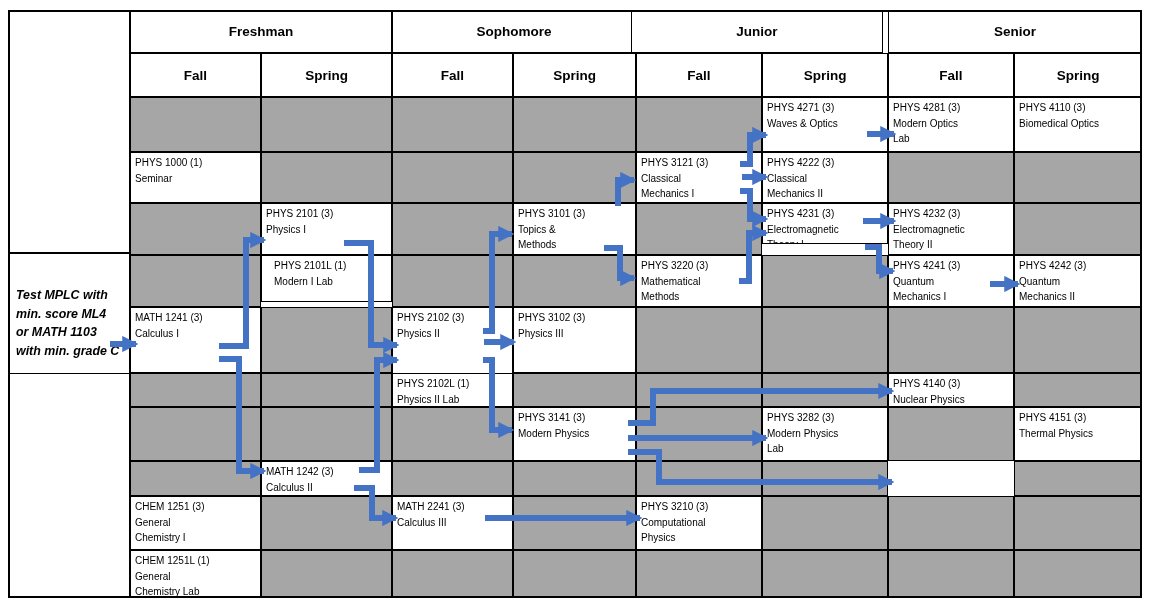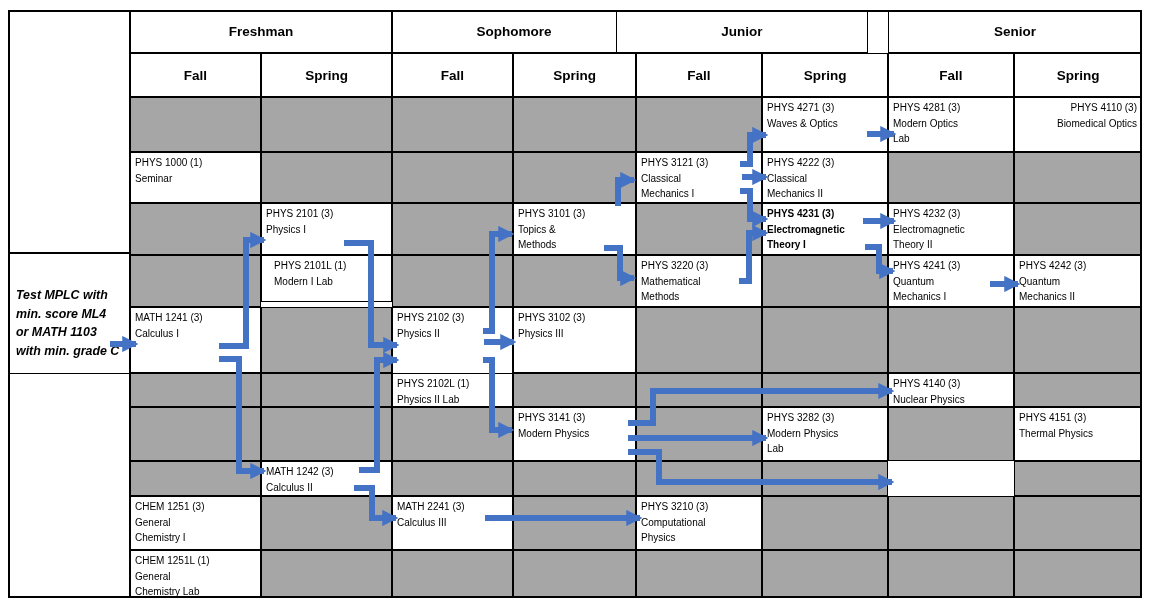--- a/index.html
+++ b/index.html
@@ -47,21 +47,21 @@
     </div>
     <div class="cell white hdr" style="left: 392px; top: 10px; width: 244px; height: 43px;">
       <span>Sophomore</span>
     </div>
     <div class="cell white hdr" style="left: 392px; top: 53px; width: 121px; height: 44px;">
       <span>Fall</span>
     </div>
     <div class="cell white hdr" style="left: 513px; top: 53px; width: 123px; height: 44px;">
       <span>Spring</span>
     </div>
-    <div class="cell white hdr" style="left: 616px; top: 10px; width: 252px; height: 43px;">
+    <div class="cell white hdr" style="left: 631px; top: 10px; width: 252px; height: 43px;">
       <span>Junior</span>
     </div>
     <div class="cell white hdr" style="left: 636px; top: 53px; width: 126px; height: 44px;">
       <span>Fall</span>
     </div>
     <div class="cell white hdr" style="left: 762px; top: 53px; width: 126px; height: 44px;">
       <span>Spring</span>
     </div>
     <div class="cell white hdr" style="left: 888px; top: 10px; width: 254px; height: 43px;">
       <span>Senior</span>
@@ -79,21 +79,21 @@
     <div class="cell gray" style="left: 636px; top: 97px; width: 126px; height: 55px;"></div>
     <div class="cell white course" style="left: 762px; top: 97px; width: 126px; height: 55px;">
       <div class="code">PHYS 4271 (3)</div>
       <div class="title">Waves &amp; Optics</div>
     </div>
     <div class="cell white course" style="left: 888px; top: 97px; width: 126px; height: 55px;">
       <div class="code">PHYS 4281 (3)</div>
       <div class="title">Modern Optics
 Lab</div>
     </div>
-    <div class="cell white course" style="left: 1014px; top: 97px; width: 128px; height: 55px; text-align: right;">
+    <div class="cell white course" style="left: 1014px; top: 97px; width: 128px; height: 55px;">
       <div class="code">PHYS 4110 (3)</div>
       <div class="title">Biomedical Optics</div>
     </div>
     <div class="cell white course" style="left: 130px; top: 152px; width: 131px; height: 51px;">
       <div class="code">PHYS 1000 (1)</div>
       <div class="title">Seminar</div>
     </div>
     <div class="cell gray" style="left: 261px; top: 152px; width: 131px; height: 51px;"></div>
     <div class="cell gray" style="left: 392px; top: 152px; width: 121px; height: 51px;"></div>
     <div class="cell gray" style="left: 513px; top: 152px; width: 123px; height: 51px;"></div>
@@ -114,21 +114,21 @@
       <div class="code">PHYS 2101 (3)</div>
       <div class="title">Physics I</div>
     </div>
     <div class="cell gray" style="left: 392px; top: 203px; width: 121px; height: 52px;"></div>
     <div class="cell white course" style="left: 513px; top: 203px; width: 123px; height: 52px;">
       <div class="code">PHYS 3101 (3)</div>
       <div class="title">Topics &amp;
 Methods</div>
     </div>
     <div class="cell gray" style="left: 636px; top: 203px; width: 126px; height: 52px;"></div>
-    <div class="cell white course" style="left: 762px; top: 203px; width: 126px; height: 52px; font-weight: bold;">
+    <div class="cell white course" style="left: 762px; top: 203px; width: 126px; height: 41px;">
       <div class="code">PHYS 4231 (3)</div>
       <div class="title">Electromagnetic
 Theory I</div>
     </div>
     <div class="cell white course" style="left: 888px; top: 203px; width: 126px; height: 52px;">
       <div class="code">PHYS 4232 (3)</div>
       <div class="title">Electromagnetic
 Theory II</div>
     </div>
     <div class="cell gray" style="left: 1014px; top: 203px; width: 128px; height: 52px;"></div>

